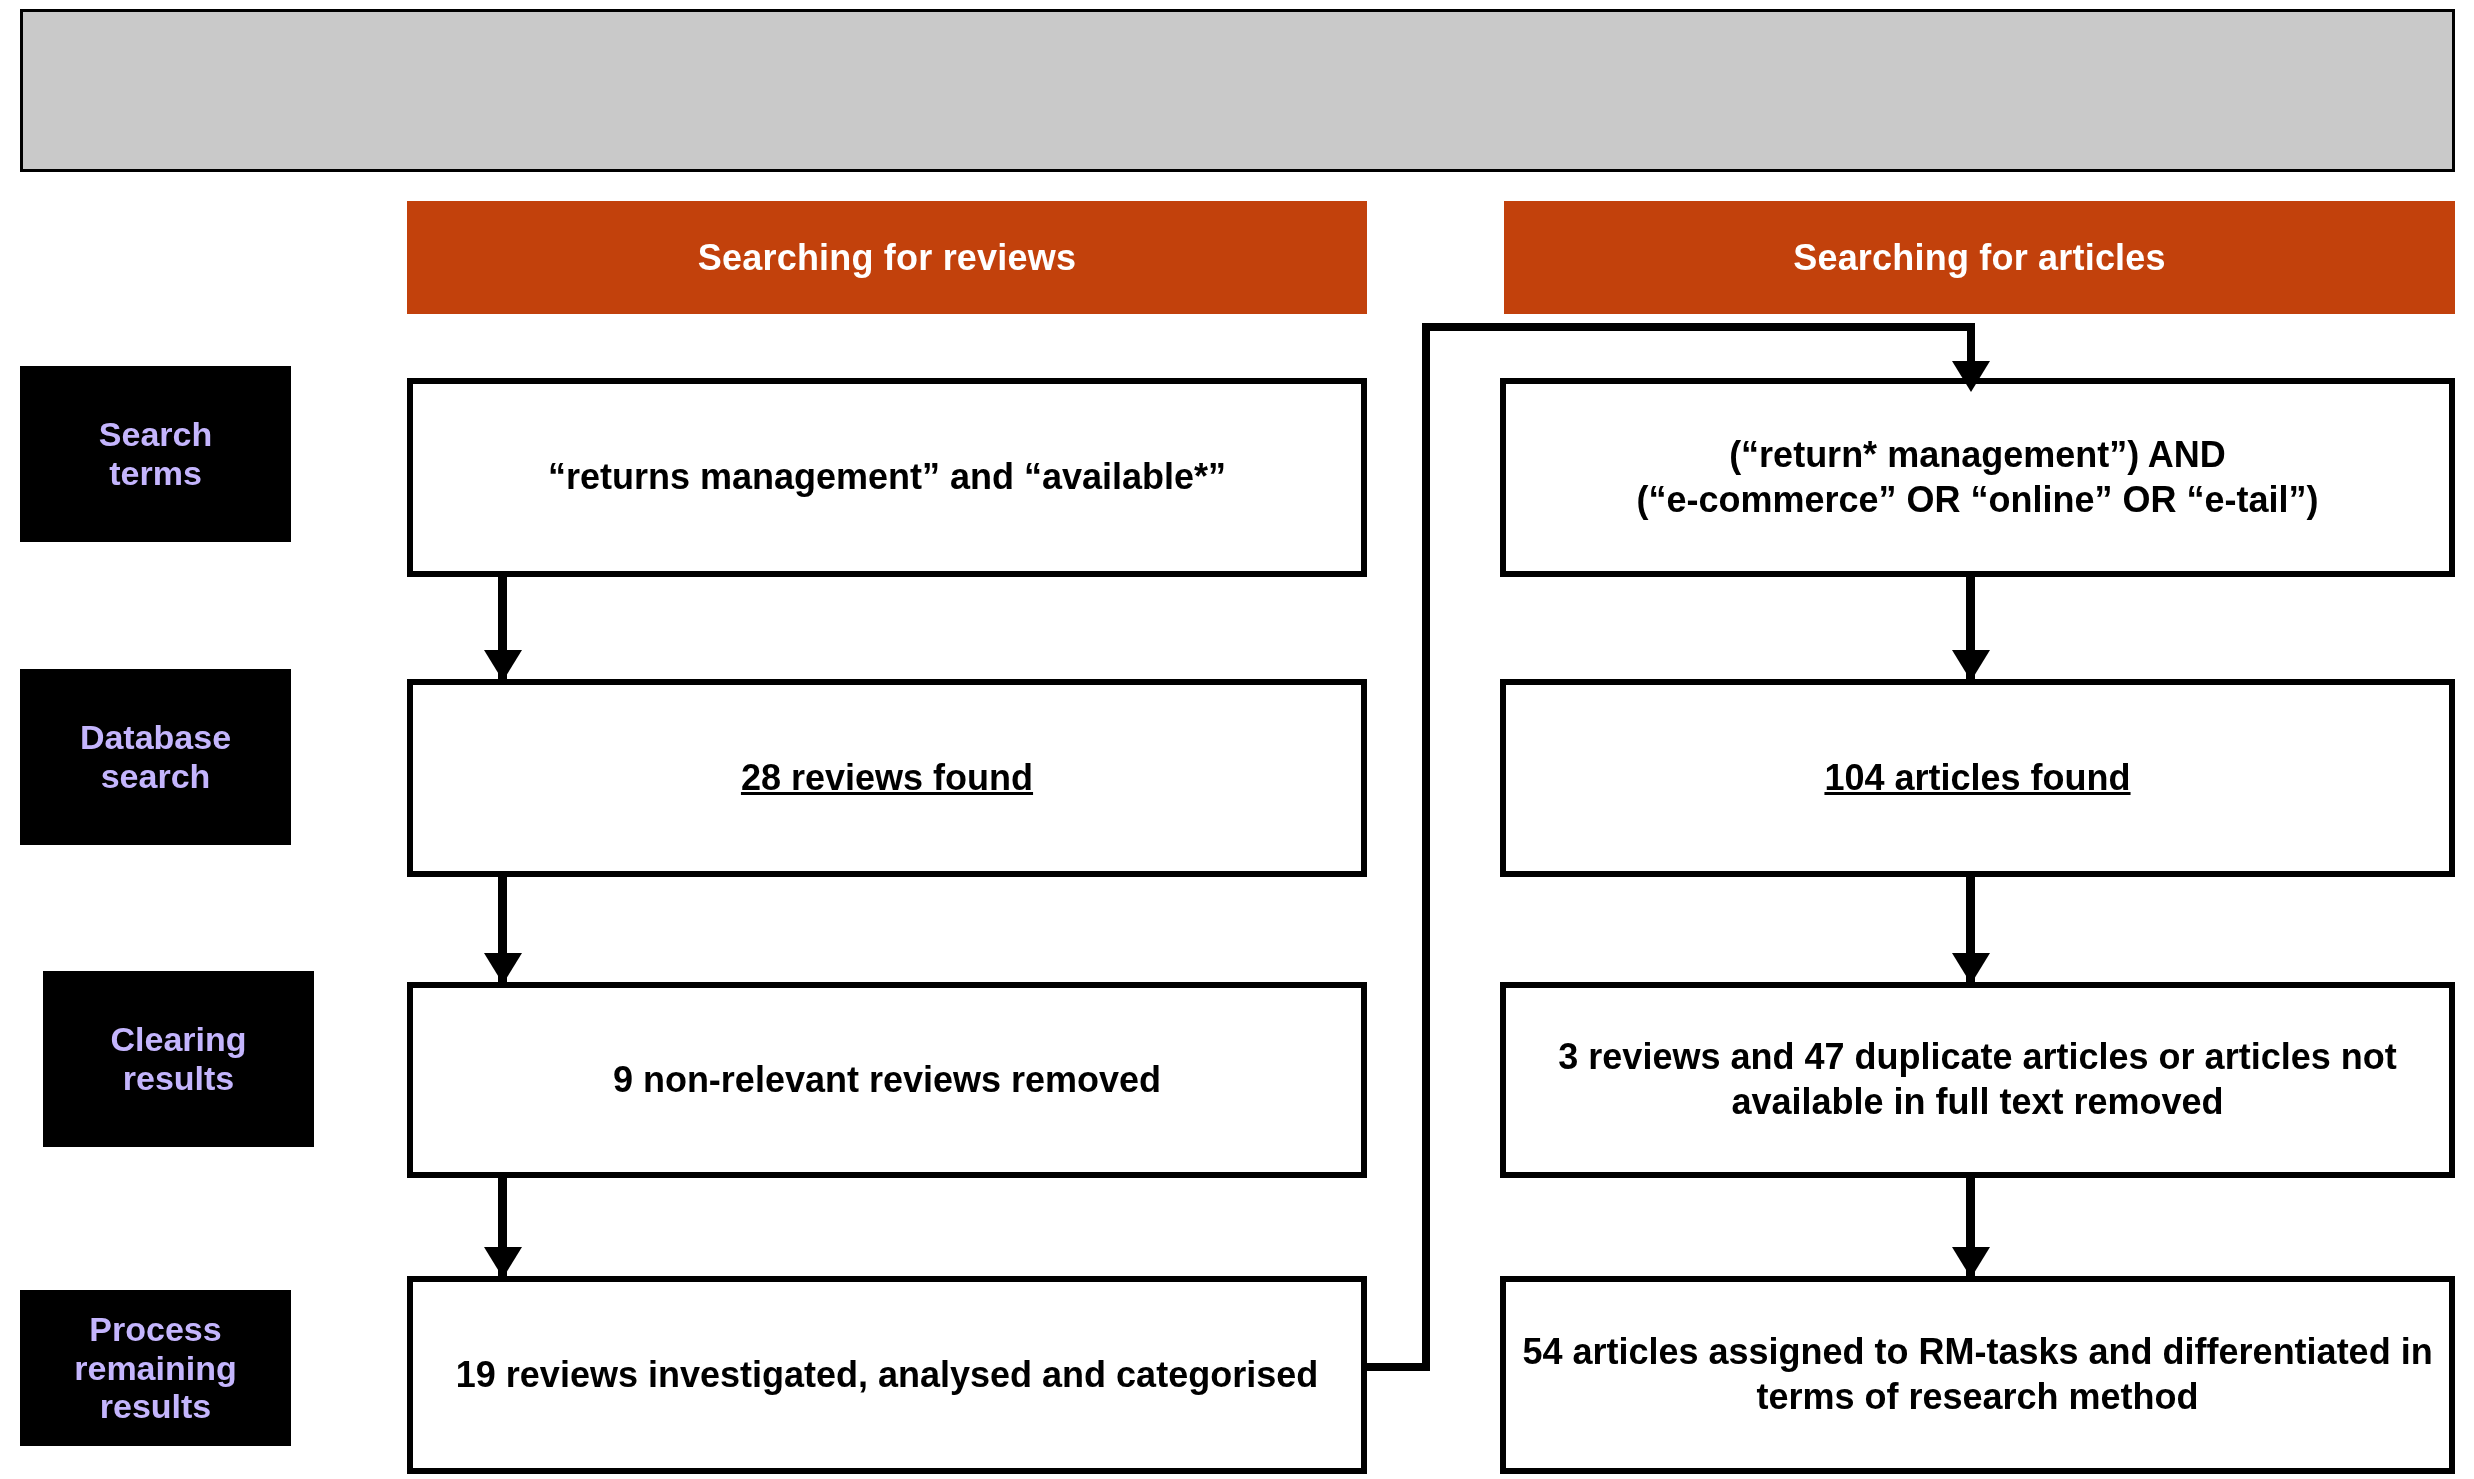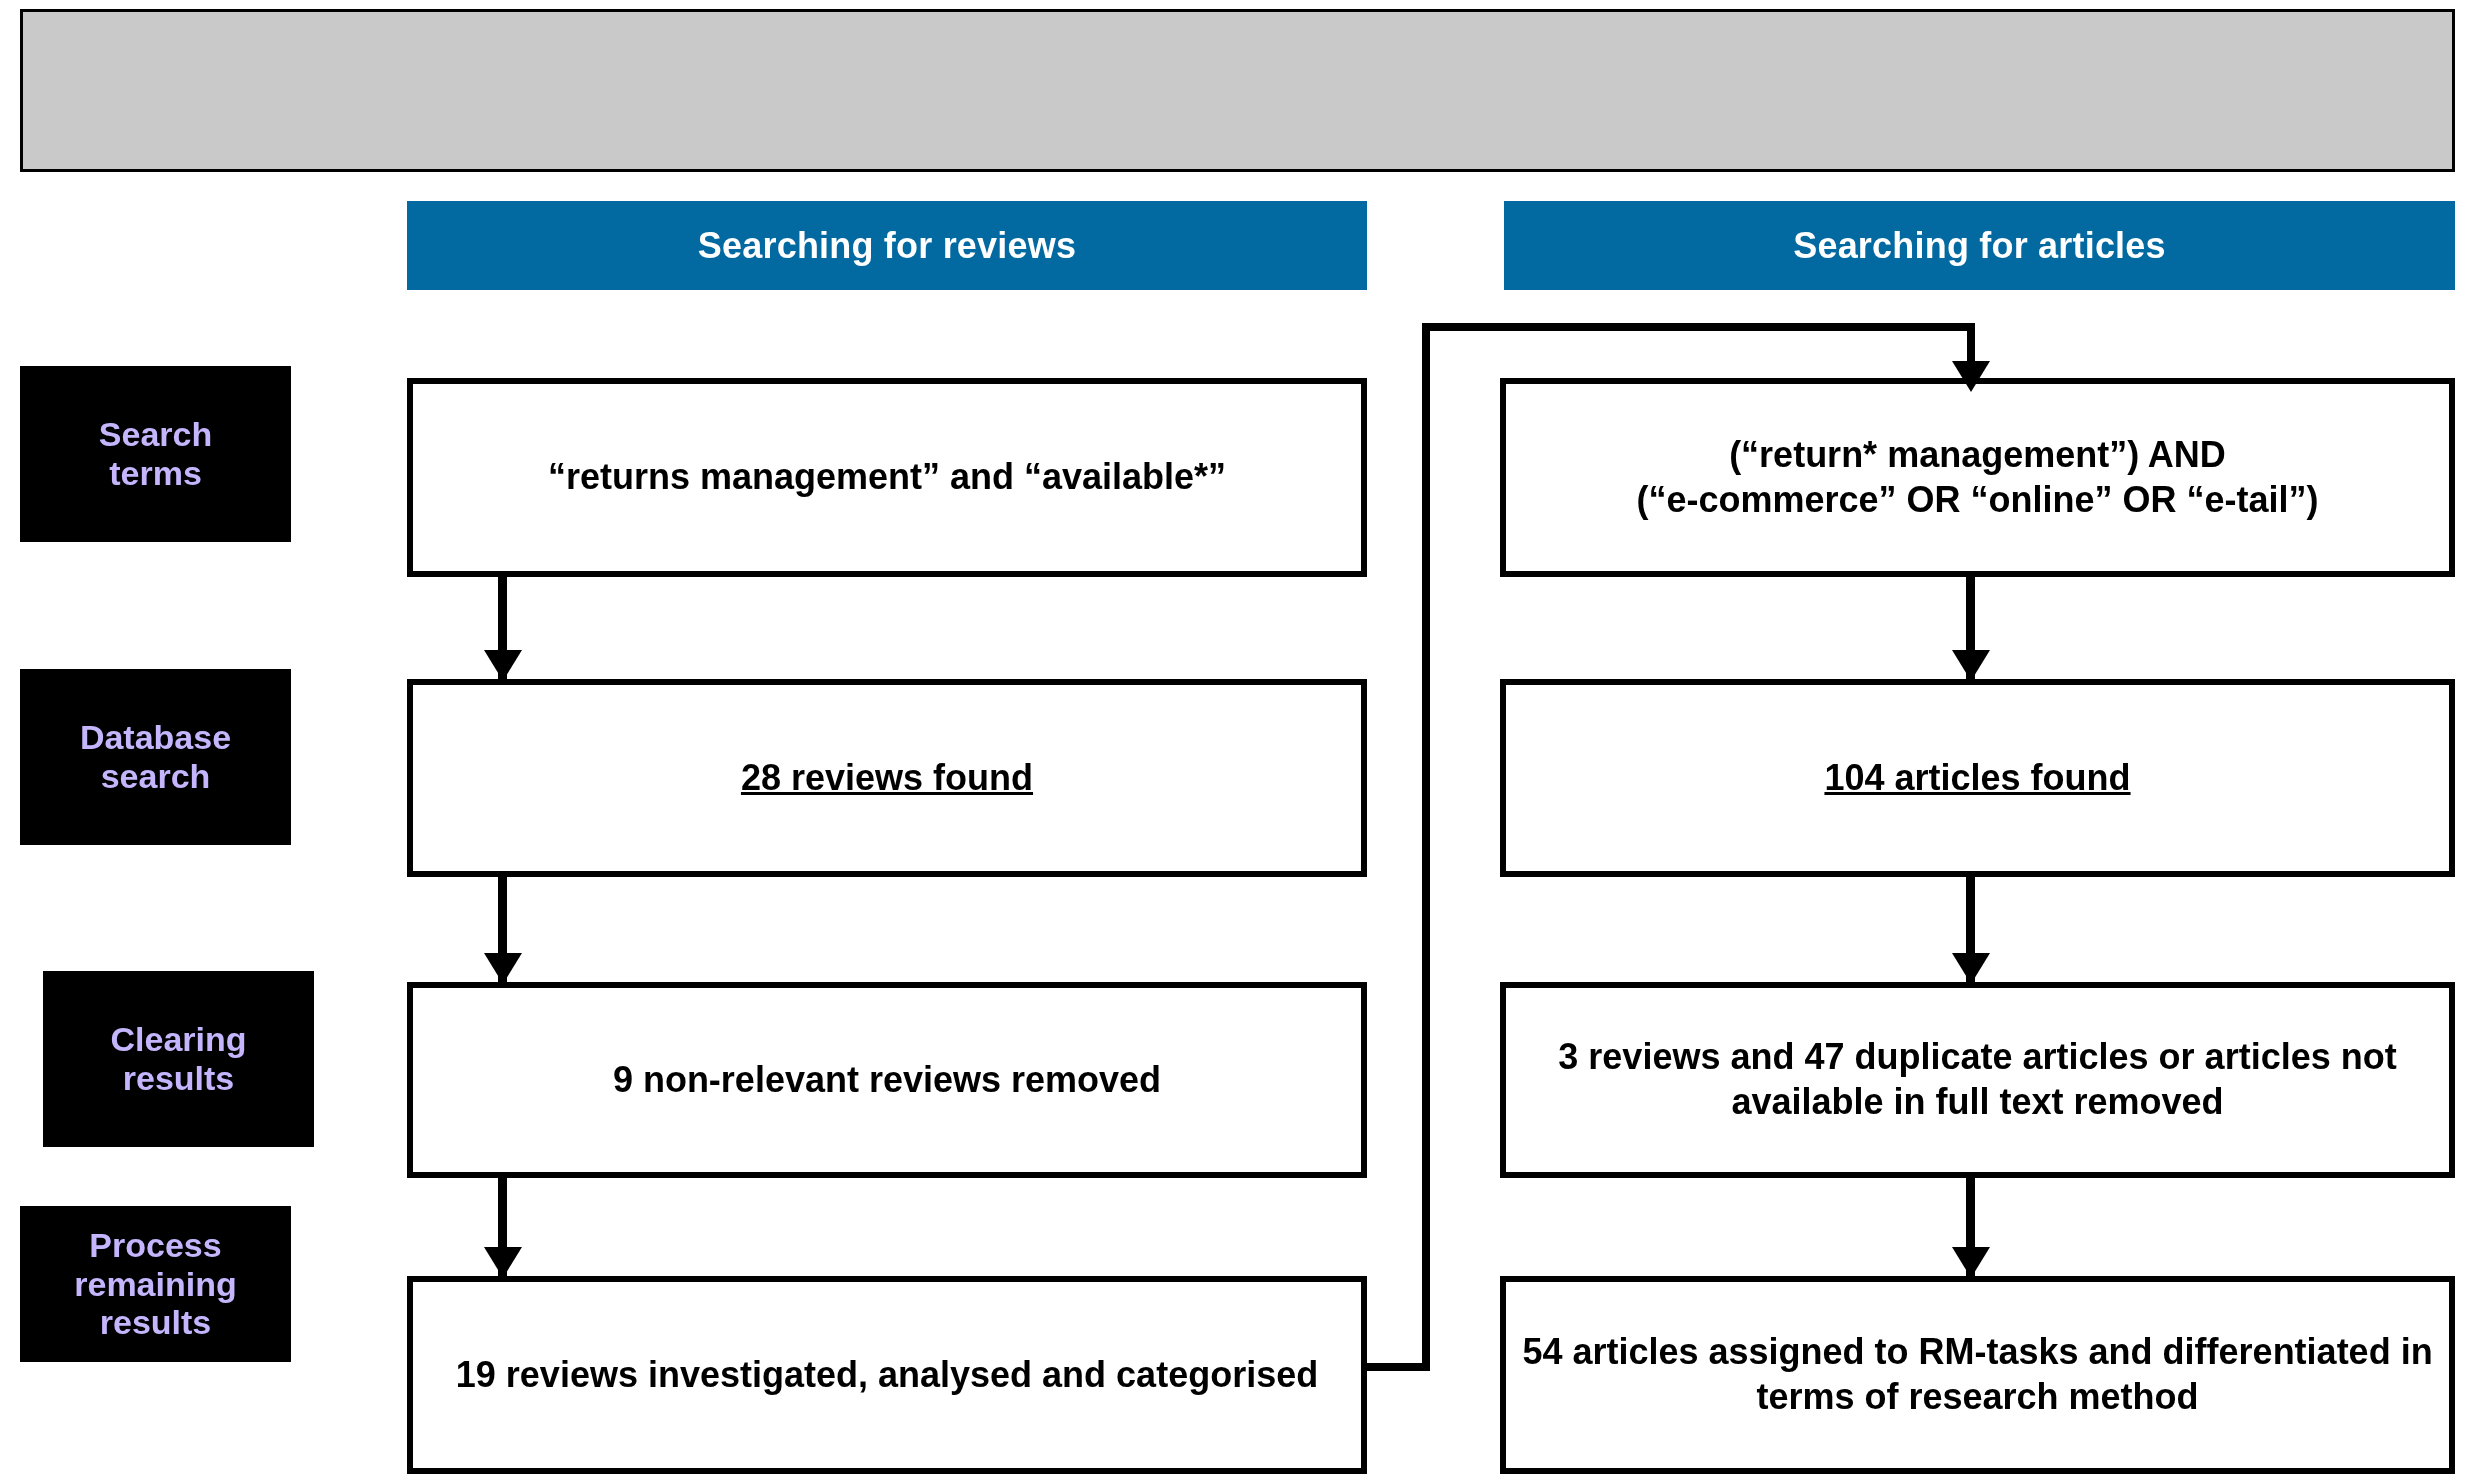--- a/index.html
+++ b/index.html
@@ -18,38 +18,38 @@
     gap:27px;
   }
   .header-line{
     font-size:31px;color:#000;line-height:1.05;white-space:nowrap;
     text-align:center;
   }
   .header-line b{font-weight:bold;}
 
   
   .col-header{
-    height:89px;background:#0369a1;color:#fff;
+    height:113px;background:#c2410c;color:#fff;
     display:flex;align-items:center;justify-content:center;
     font-size:36px;font-weight:bold;letter-spacing:0.2px;
   }
   #col-header-reviews{left:407px;top:201px;width:960px;}
   #col-header-articles{left:1504px;top:201px;width:951px;}
 
   
   .stage-label{
     left:20px;width:271px;background:#000;color:#c4b5fd;
     display:flex;align-items:center;justify-content:center;
     text-align:center;font-size:34px;font-weight:bold;line-height:1.14;
     padding:0 5.4px;
   }
   #stage-label-0{top:366px;height:176px;}
   #stage-label-1{top:669px;height:176px;}
   #stage-label-2{top:971px;height:176px;margin-left:23px;}
-  #stage-label-3{top:1206px;height:156px;}
+  #stage-label-3{top:1290px;height:156px;}
 
   
   .flow-box{
     background:#fff;border:6.3px solid #000;
     display:flex;align-items:center;justify-content:center;
     text-align:center;font-size:36px;font-weight:bold;color:#000;
     line-height:1.24;padding:0 16.3px;
   }
   .col-left  {left:407px;width:960px;}
   .col-right {left:1500px;width:955px;}

